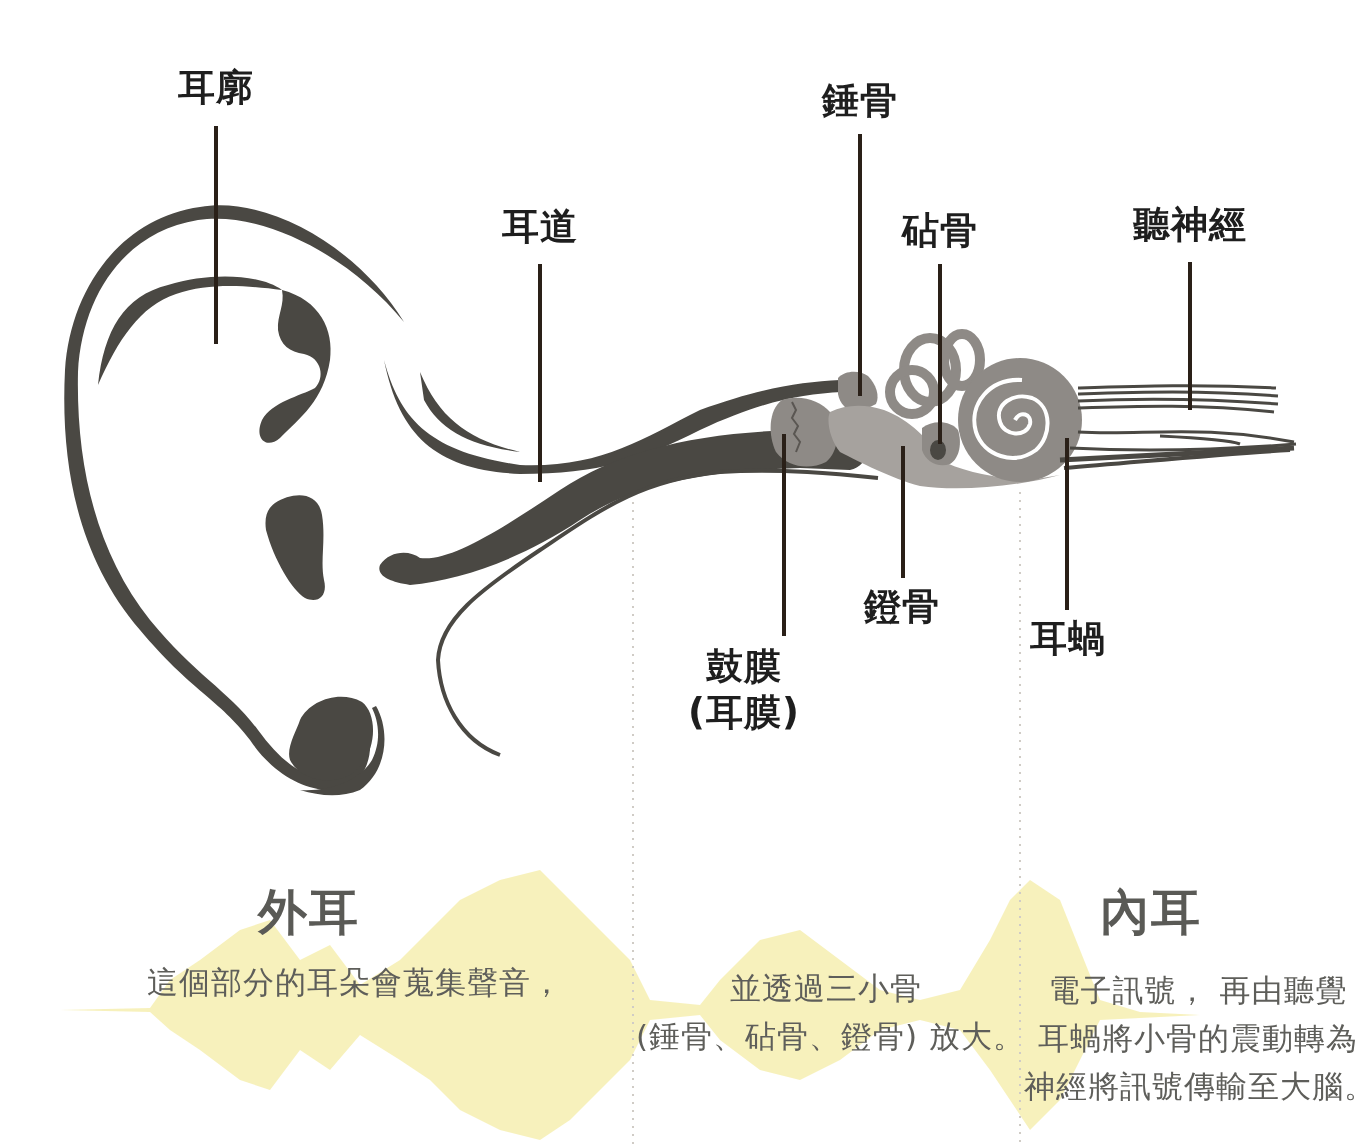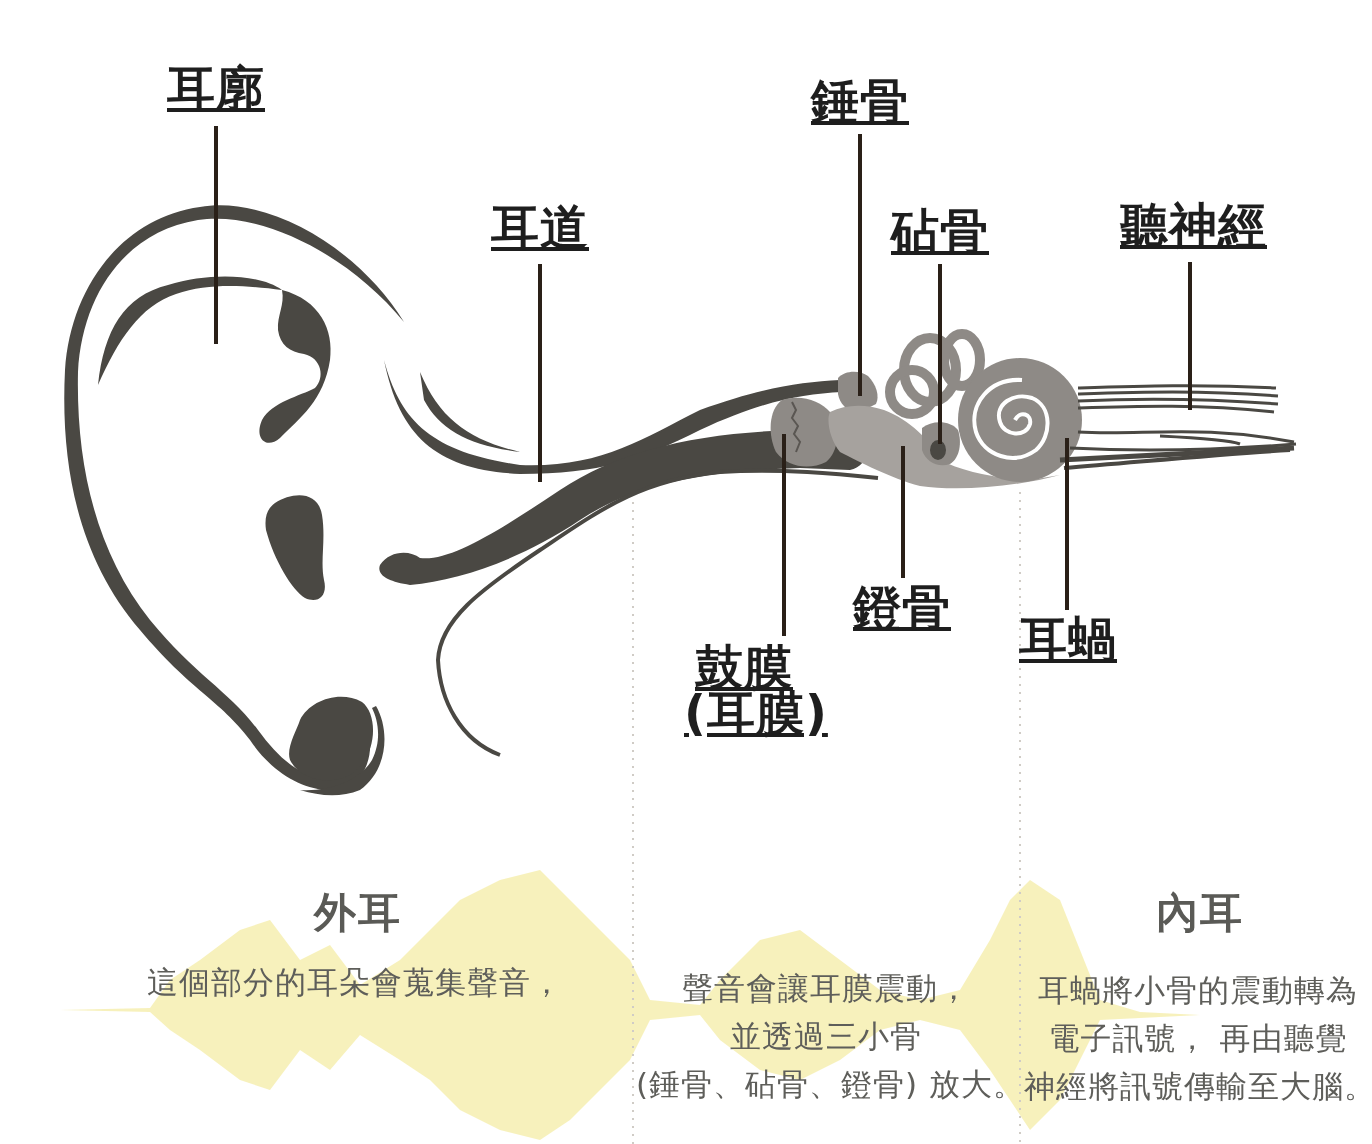--- a/index.html
+++ b/index.html
@@ -1,22 +1,22 @@
 <!DOCTYPE html>
 <html><head>
   <meta charset="utf-8">
   <style>
     html, body { margin: 0; padding: 0; background: #ffffff; }
     body { width: 1372px; height: 1144px; position: relative; overflow: hidden;
            font-family: "DejaVu Sans", "Liberation Sans", sans-serif; }
     #stage { position: absolute; left: 0; top: 0; width: 1372px; height: 1144px; }
-    .label { position: absolute; font-weight: bold; font-size: 48px; color: #1e1e1e;
-             line-height: 46px; white-space: nowrap; text-align: center; letter-spacing: 1px; text-decoration: underline; }
-    .section-title { position: absolute; font-weight: bold; font-size: 42px; color: #5a5a56;
-                     text-align: center; line-height: 50px; letter-spacing: 2px; }
+    .label { position: absolute; font-weight: bold; font-size: 37px; color: #1e1e1e;
+             line-height: 46px; white-space: nowrap; text-align: center; letter-spacing: 1px; }
+    .section-title { position: absolute; font-weight: bold; font-size: 49px; color: #5a5a56;
+                     line-height: 50px; letter-spacing: 2px; }
     .section-desc { position: absolute; font-size: 31px; color: #5e5e5a; text-align: center;
                     line-height: 48px; letter-spacing: 1px; }
     .section-desc div { white-space: nowrap; }
   </style>
 </head>
 <body>
 
 <div id="stage">
 
   <svg width="1372" height="1144" style="position:absolute;left:0;top:0">
@@ -103,24 +103,23 @@
     <div>鼓膜</div>
     <div>(耳膜)</div>
   </div>
 
   <div class="section-title" style="left:258px;top:888px;width:200px">外耳</div>
   <div class="section-desc" style="left:120px;top:958px;width:470px">
     <div>這個部分的耳朵會蒐集聲音，</div>
   </div>
 
   <div class="section-desc" style="left:636px;top:964px;width:380px">
-    <div>聲音會讓耳膜震動，</div>
     <div>並透過三小骨</div>
     <div>(錘骨、砧骨、鐙骨) 放大。</div>
   </div>
 
   <div class="section-title" style="left:1100px;top:888px;width:200px">內耳</div>
   <div class="section-desc" style="left:1024px;top:966px;width:348px">
+    <div>電子訊號， 再由聽覺</div>
     <div>耳蝸將小骨的震動轉為</div>
-    <div>電子訊號， 再由聽覺</div>
     <div>神經將訊號傳輸至大腦。</div>
   </div>
 </div>
 
 </body></html>

